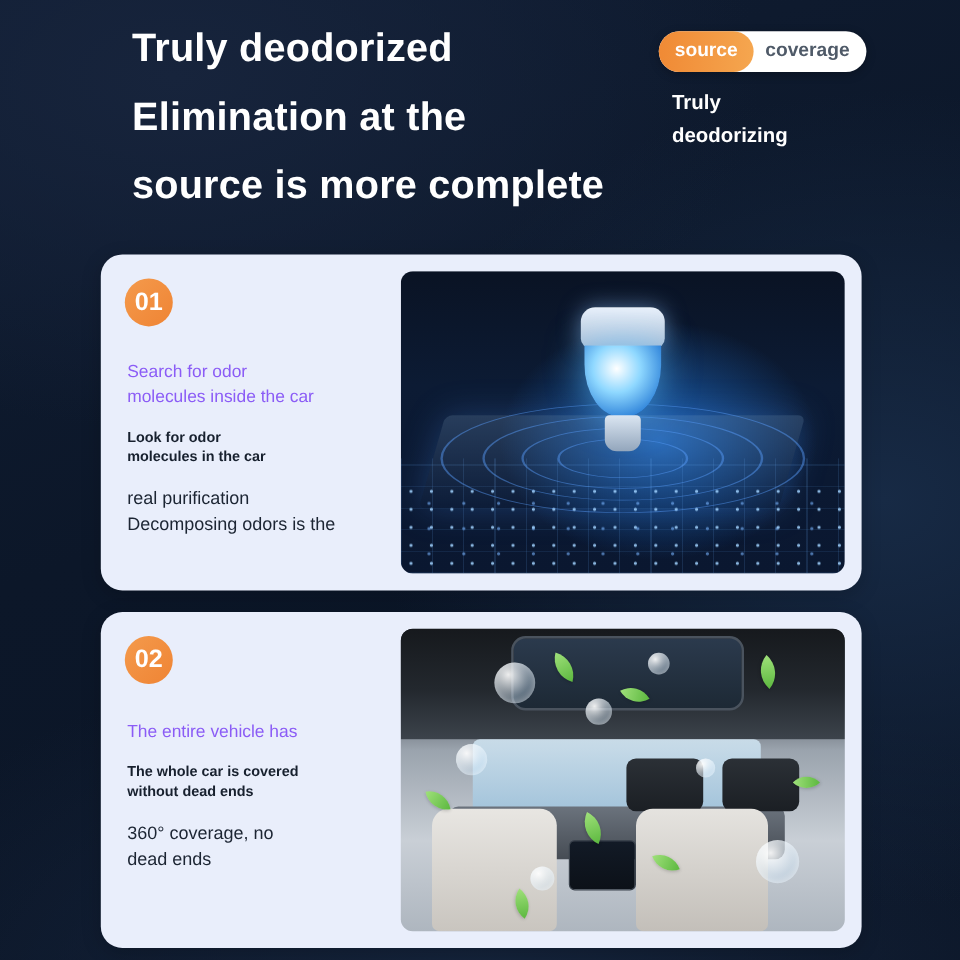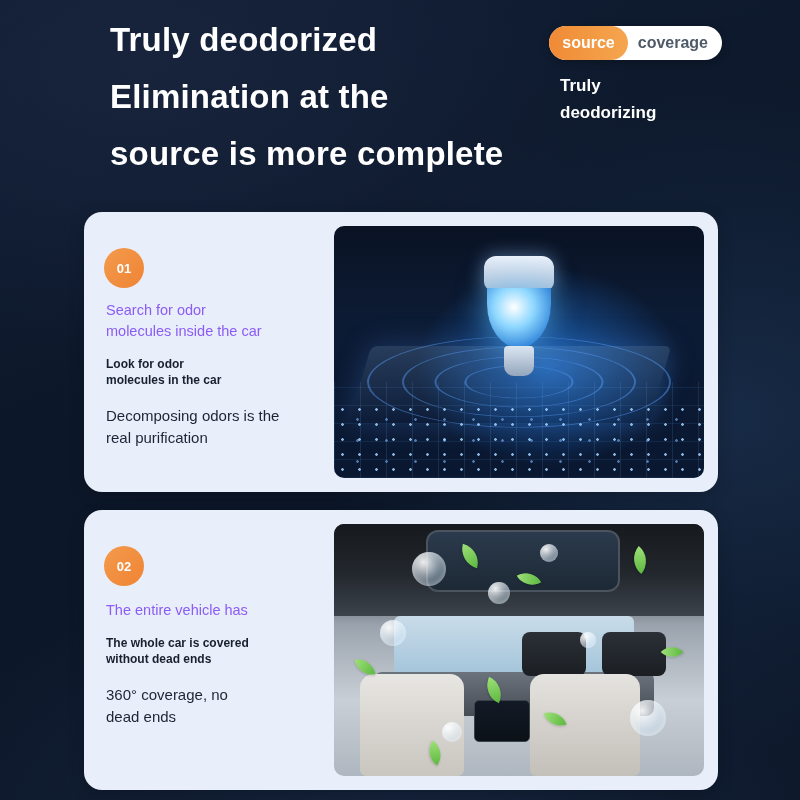--- a/index.html
+++ b/index.html
@@ -96,27 +96,27 @@
     background: #e9eefb;
     border-radius: 18px;
     box-shadow: 0 4px 16px rgba(0,0,0,0.18);
   }
   #card-1 { top: 212px; height: 280px; }
   #card-2 { top: 510px; height: 280px; }
 
   .badge {
     position: absolute;
     left: 20px;
-    top: 36px;
+    top: 20px;
     width: 40px;
     height: 40px;
     border-radius: 50%;
     background: linear-gradient(135deg, #f49a4c 0%, #ef8434 100%);
     color: #ffffff;
-    font-size: 13px;
+    font-size: 21px;
     font-weight: bold;
     display: flex;
     align-items: center;
     justify-content: center;
   }
 
   .card-text {
     position: absolute;
     left: 22px;
     width: 220px;
@@ -348,22 +348,22 @@
     <div class="card-text">
       <div class="sub-orange">
         <div>Search for odor</div>
         <div>molecules inside the car</div>
       </div>
       <div class="title-dark">
         <div>Look for odor</div>
         <div>molecules in the car</div>
       </div>
       <div class="desc-dark">
+        <div>real purification</div>
         <div>Decomposing odors is the</div>
-        <div>real purification</div>
       </div>
     </div>
 
     <div class="photo photo-1">
       <div class="p1-plate"></div>
       <div class="p1-ring" style="width:300px;height:300px;"></div>
       <div class="p1-ring" style="width:230px;height:230px;"></div>
       <div class="p1-ring" style="width:165px;height:165px;"></div>
       <div class="p1-ring" style="width:105px;height:105px;"></div>
       <div class="p1-grid"></div>

